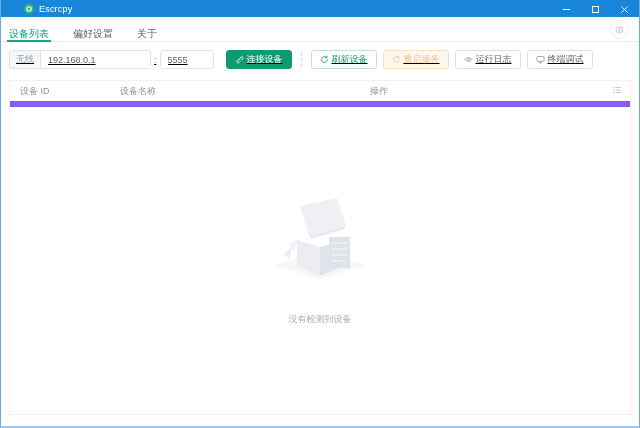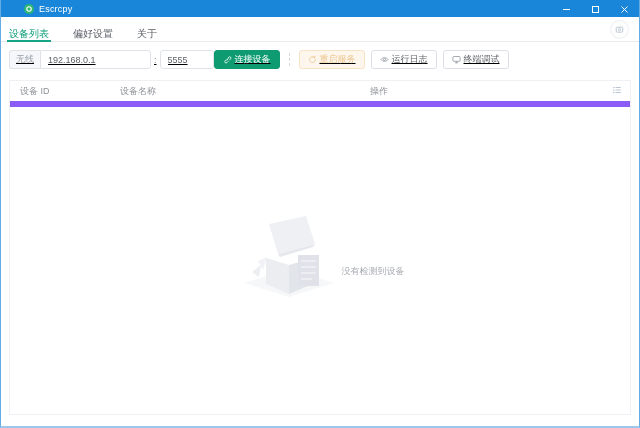--- a/index.html
+++ b/index.html
@@ -29,35 +29,35 @@
     background:#f5f7fa;border:1px solid #dfe3e8;border-right:0;border-radius:3px 0 0 3px;
     color:#9aa0a8;font-size:9px;white-space:nowrap;}
   .tb-input{box-sizing:border-box;height:19px;border:1px solid #dfe3e8;font-size:9px;color:#5f6368;
     padding:0 7px;outline:none;font-family:inherit;background:#fff;}
   .ip-input{width:111px;border-radius:0 3px 3px 0;}
   .colon{color:#909399;font-size:9px;margin:0 3px;}
   .port-input{width:54px;border-radius:3px;}
   .btn{box-sizing:border-box;height:19px;display:inline-flex;align-items:center;gap:3px;
     padding:0 8px;font-size:9px;border-radius:3px;border:1px solid #dcdfe6;background:#fff;
     color:#5f6368;cursor:pointer;font-family:inherit;white-space:nowrap;}
-  .btn-primary{background:#0e9b71;border-color:#0e9b71;color:#fff;}
+  .btn-primary{background:#0e9b71;border-color:#0e9b71;color:#fff;margin-left:12px;}
   .vdivider{width:0;height:13px;border-left:1px dashed #d4d7de;margin:0 9px;}
   .btn-refresh{color:#0e9b71;border-color:#bfe3d6;margin-right:6px;}
   .btn-restart{background:#fdf6ec;border-color:#f8e3c5;color:#ecc690;margin-right:6px;cursor:not-allowed;}
   .btn-plain{margin-right:6px;}
   .bicon{display:flex;align-items:center;}
   
   .table{flex:1;margin:5px 8px 11px 8px;border:1px solid #eef0f4;display:flex;flex-direction:column;min-height:0;}
   .thead{flex:none;height:20px;display:flex;align-items:center;border-bottom:6px solid #8b5cf6;}
   .th{font-size:9px;color:#909399;padding-left:10px;box-sizing:border-box;font-weight:normal;}
   .th-id{width:100px;}
   .th-name{width:250px;}
   .th-op{flex:1;}
   .th-menu{width:26px;display:flex;justify-content:center;padding-left:0;cursor:pointer;}
-  .tbody{flex:1;display:flex;align-items:center;justify-content:center;}
+  .tbody{flex:1;display:flex;flex-direction:column;align-items:center;justify-content:center;}
   .empty-text{font-size:9px;color:#a9adb3;margin-top:22px;}
 </style>
 </head>
 <body>
 
 <div class="window">
 
   <div class="titlebar">
     <span class="logo">
       <svg width="10" height="10" viewBox="0 0 10 10">
@@ -123,20 +123,28 @@
       <span class="bicon">
         <svg width="9" height="9" viewBox="0 0 12 12">
           <path d="M5 7 L7 5 M4.3 6.3 L2.8 7.8 a1.7 1.7 0 0 0 2.4 2.4 L6.7 8.7 M6.3 4.3 L7.8 2.8 a1.7 1.7 0 0 1 2.4 2.4 L8.7 6.7" stroke="#fff" stroke-width="1.1" fill="none" stroke-linecap="round"></path>
         </svg>
       </span>
       <span>连接设备</span>
     </button>
 
     <span class="vdivider"></span>
 
+    <button class="btn btn-refresh">
+      <span class="bicon">
+        <svg width="9" height="9" viewBox="0 0 12 12">
+          <path d="M10 6 a4 4 0 1 1 -1.1-2.75 M9.3 1.3 L9.3 3.6 L7 3.6" stroke="#0e9b71" stroke-width="1.1" fill="none" stroke-linecap="round" stroke-linejoin="round"></path>
+        </svg>
+      </span>
+      <span>刷新设备</span>
+    </button>
 
     <button class="btn btn-restart" disabled="">
       <span class="bicon">
         <svg width="9" height="9" viewBox="0 0 12 12">
           <path d="M10 6 a4 4 0 1 1 -1.1-2.75 M9.3 1.3 L9.3 3.6 L7 3.6" stroke="#ecc690" stroke-width="1.1" fill="none" stroke-linecap="round" stroke-linejoin="round"></path>
         </svg>
       </span>
       <span>重启服务</span>
     </button>
 

